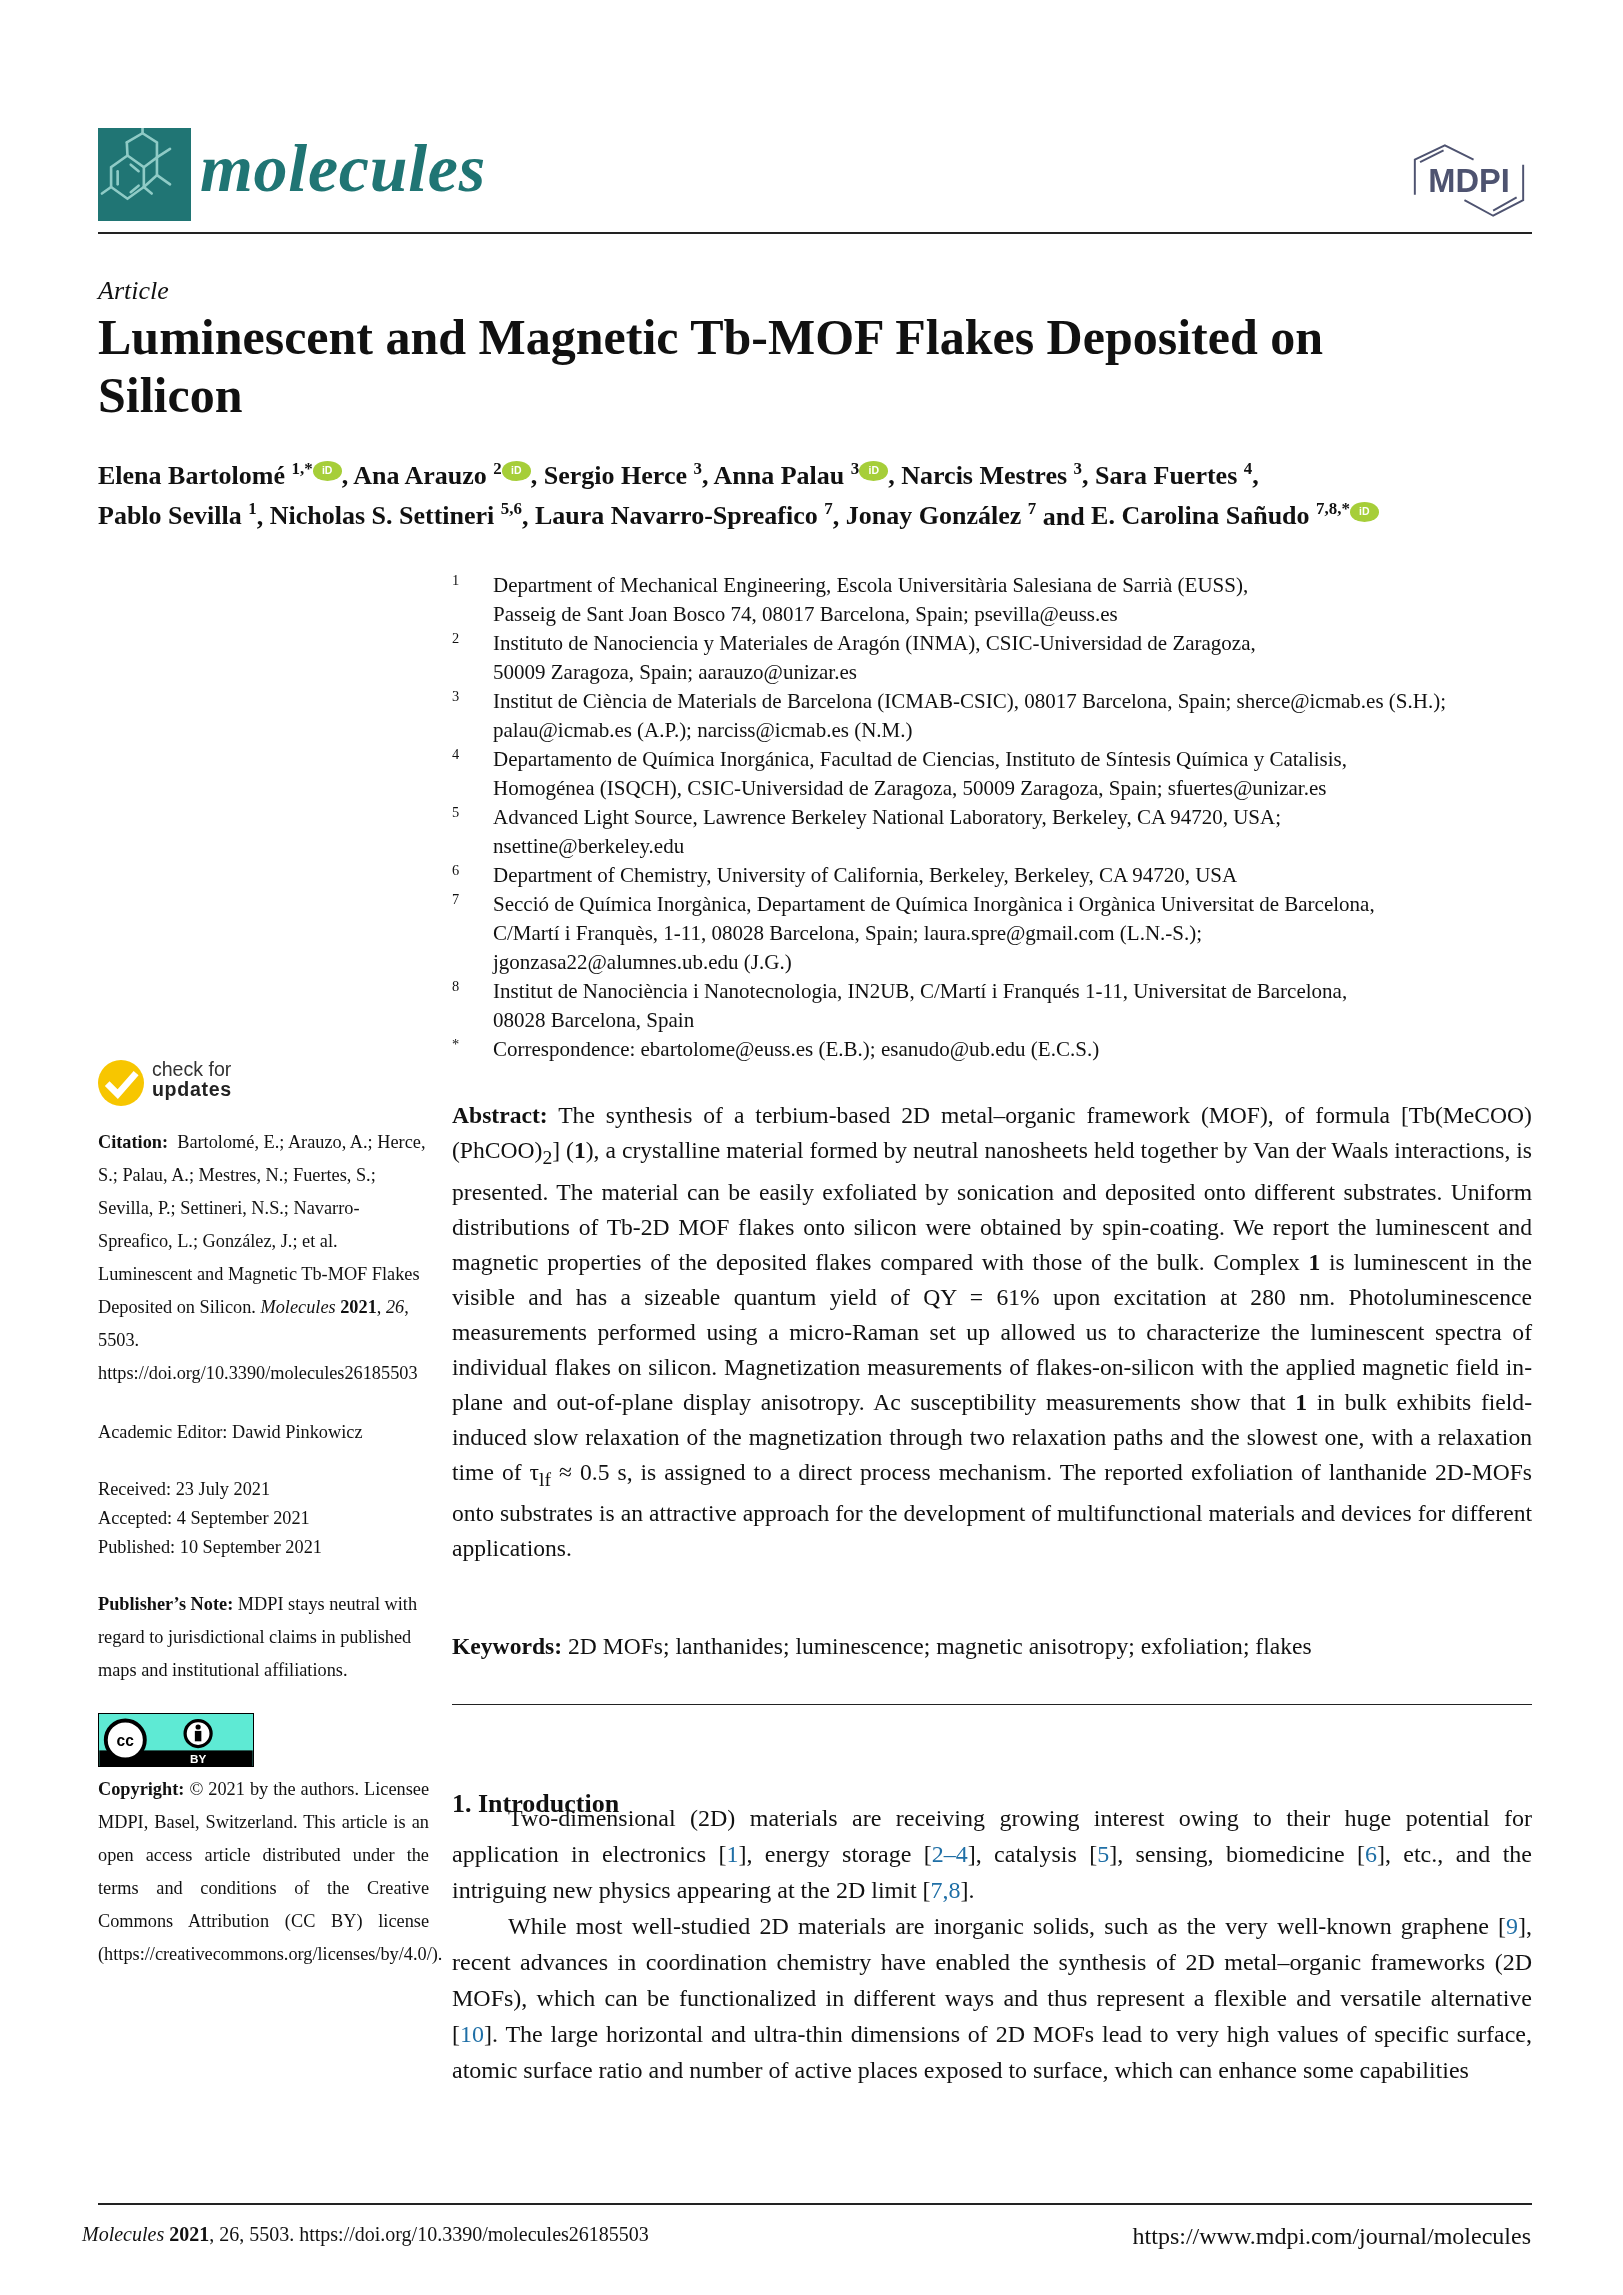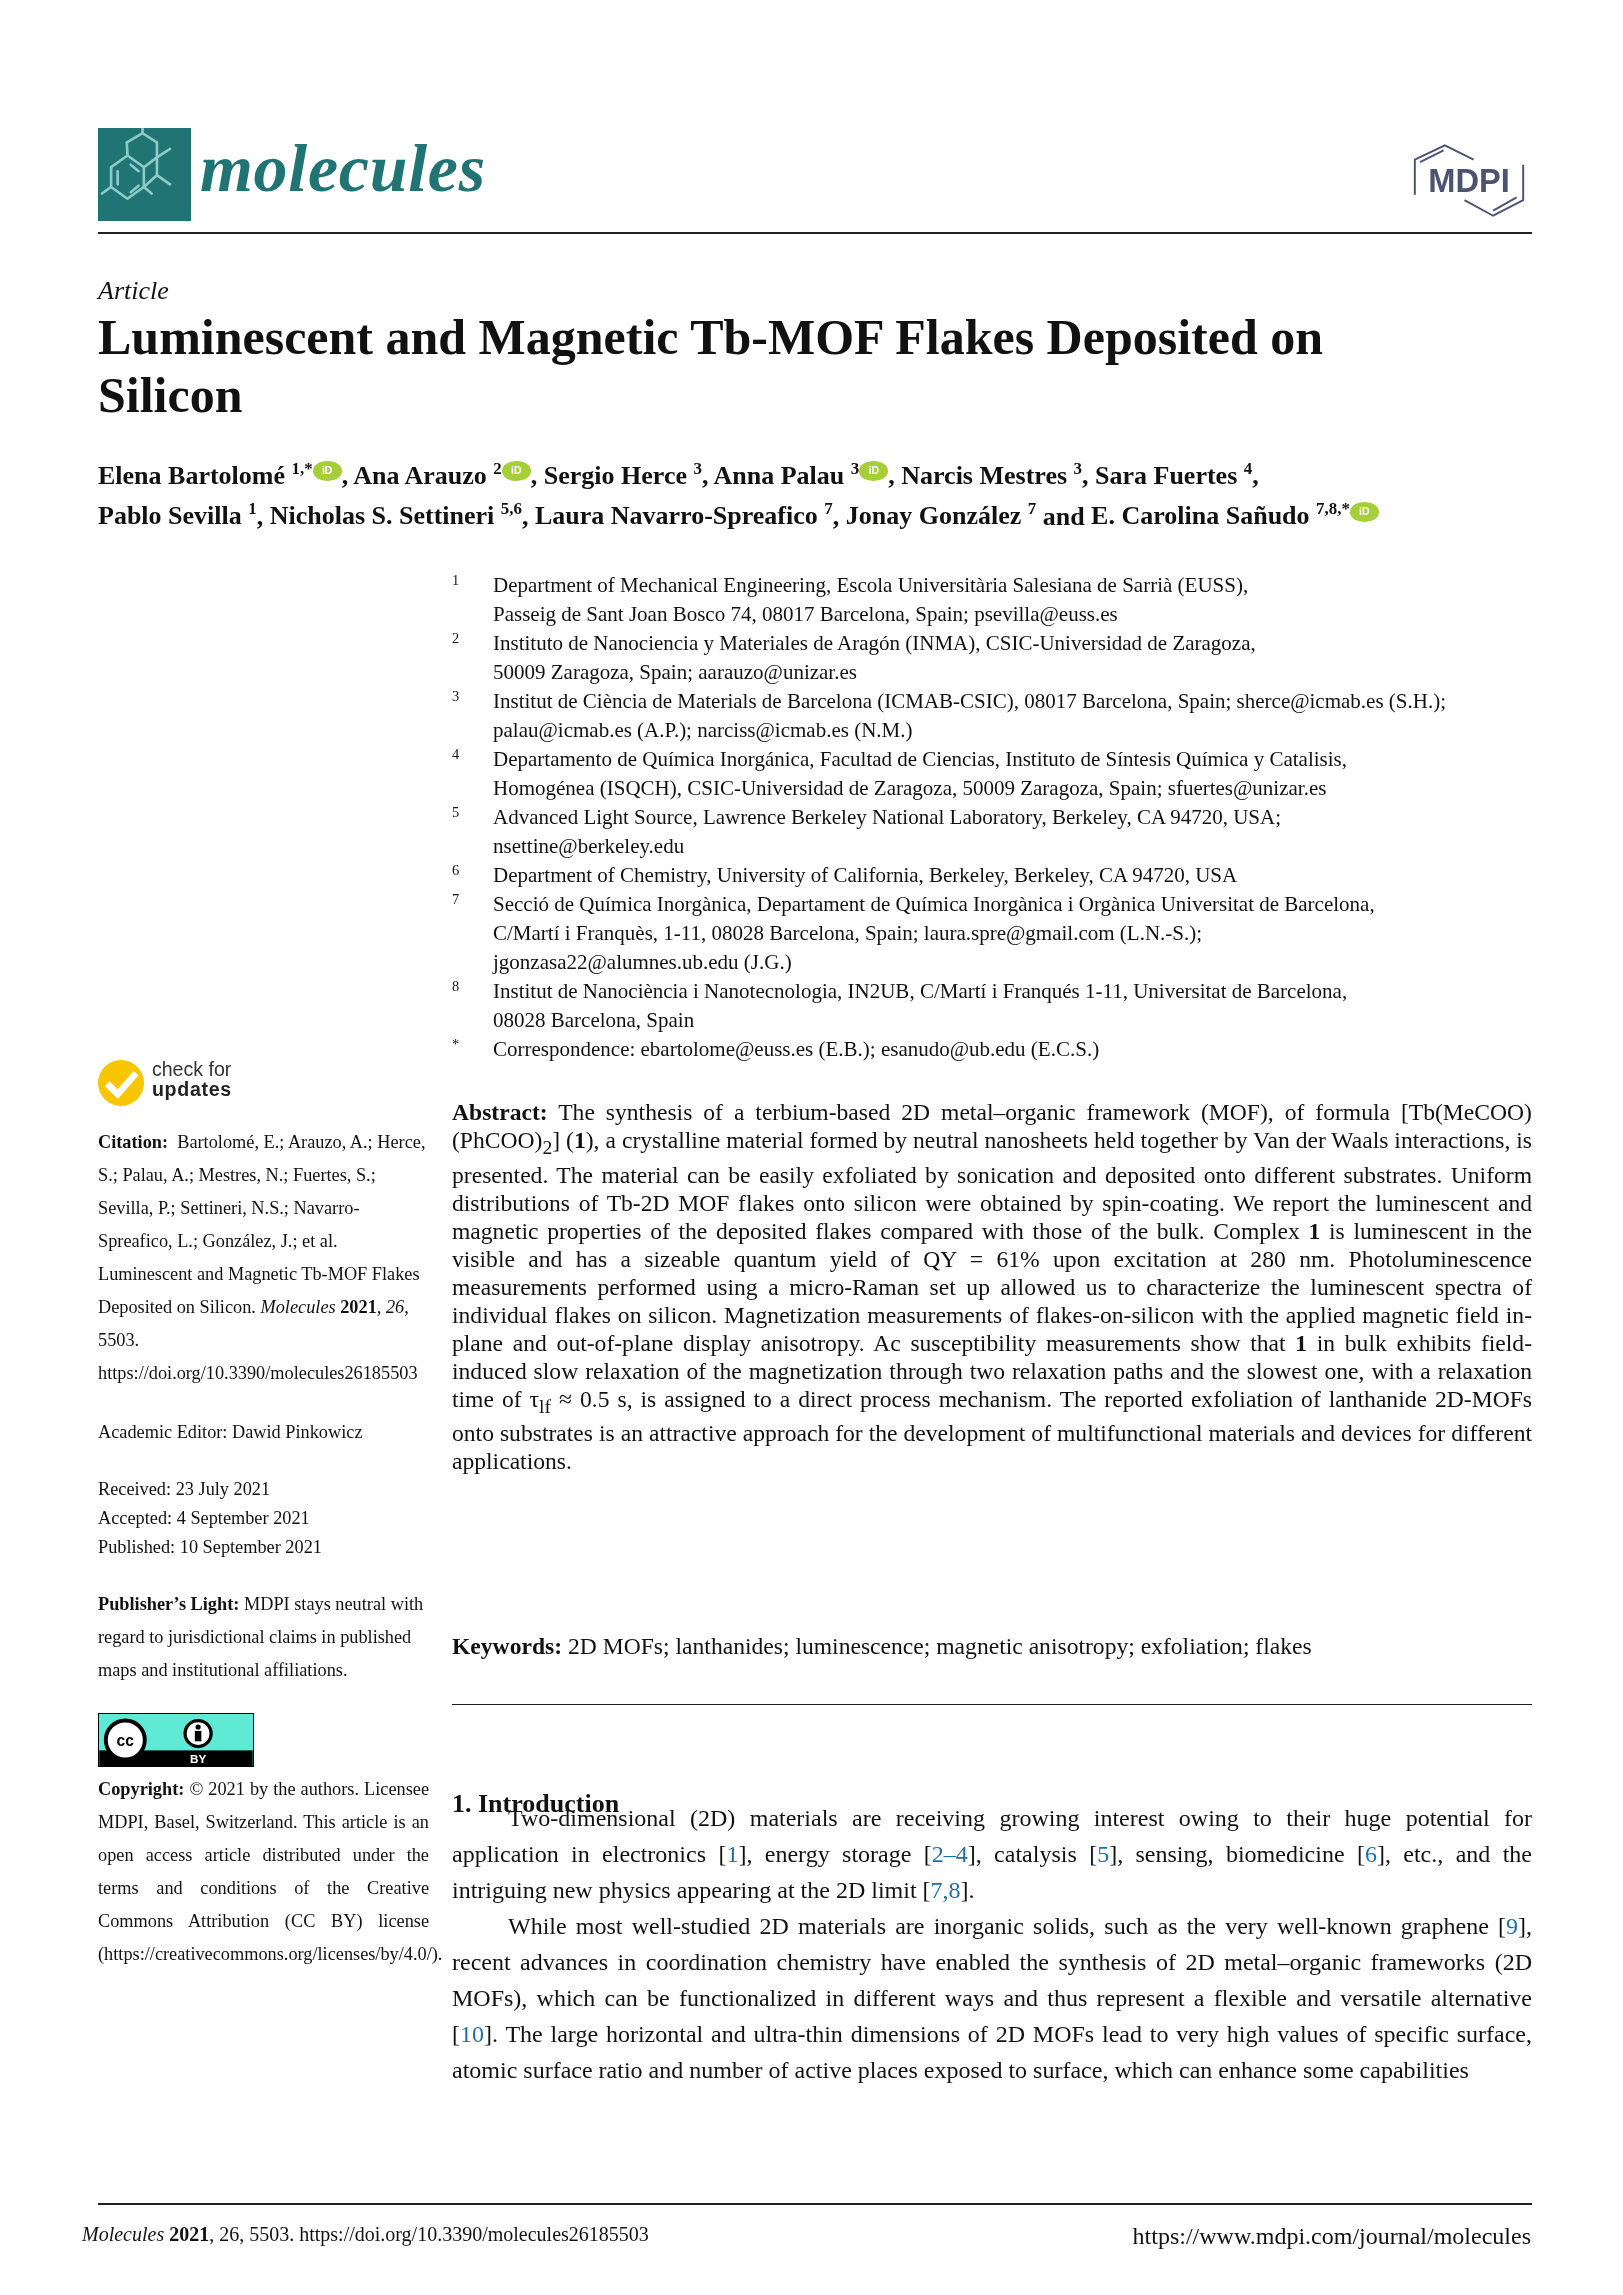--- a/index.html
+++ b/index.html
@@ -34,21 +34,21 @@
   #check-circle { width: 46px; height: 46px; border-radius: 50%; background: #f7c600; position: relative; }
   #check-text { margin-left: 7.9px; font-family: "Liberation Sans", sans-serif; line-height: 19.6px; }
   #check-text .l1 { font-size: 19.6px; color: #333; }
   #check-text .l2 { font-size: 19.6px; font-weight: bold; color: #222; letter-spacing: 0.7px; }
   .side-block { margin-bottom: 26px; }
   .side-block b { font-weight: bold; }
   #cc-badge { width: 154px; height: 52px; background: #5eead4; border: 1.3px solid #000; position: relative; margin-bottom: 6.5px; }
   #copyright-text { text-align: justify; }
 
   
-  #abstract { left: 452px; top: 1098px; width: 1080px; font-size: 23.6px; line-height: 28px; text-align: justify; }
+  #abstract { left: 452px; top: 1098px; width: 1080px; font-size: 23.6px; line-height: 35px; text-align: justify; }
   #keywords { left: 452px; top: 1633px; width: 1080px; font-size: 23.6px; }
   #section-rule { left: 452px; top: 1704px; width: 1080px; height: 1.3px; background: #222; }
   #intro-heading { left: 452px; top: 1761px; font-size: 26px; font-weight: bold; margin-top: 28px; }
   #intro { left: 452px; top: 1800px; width: 1080px; font-size: 24px; line-height: 36px; text-align: justify; }
   #intro p { margin: 0; text-indent: 56px; }
   .ref { color: #1f6fa6; }
 
   
   #footer-rule { left: 98px; top: 2203px; width: 1434px; height: 2px; background: #222; }
   #footer-left { left: 82px; top: 2223px; font-size: 20px; }
@@ -196,21 +196,21 @@
 
   <div class="side-block">Academic Editor: Dawid Pinkowicz</div>
 
   <div class="side-block" style="line-height:29px;">
     <div>Received: 23 July 2021</div>
     <div>Accepted: 4 September 2021</div>
     <div>Published: 10 September 2021</div>
   </div>
 
   <div class="side-block">
-    <b>Publisher’s Light:</b>
+    <b>Publisher’s Note:</b>
     <span>MDPI stays neutral with regard to jurisdictional claims in published maps and institutional affiliations.</span>
   </div>
 
   <div id="cc-badge">
     <svg width="154" height="52" viewBox="0 0 236 80" style="font-size:28px">
       <rect x="0" y="56" width="236" height="24" fill="#000"></rect>
       <circle cx="40" cy="40" r="30" fill="#fff" stroke="#000" stroke-width="6"></circle>
       <text x="40" y="49" text-anchor="middle" font-family="Liberation Sans, sans-serif" font-weight="bold" font-size="24" fill="#000">cc</text>
       <circle cx="152" cy="30" r="20" fill="#fff" stroke="#000" stroke-width="5"></circle>
       <circle cx="152" cy="20" r="4" fill="#000"></circle>

